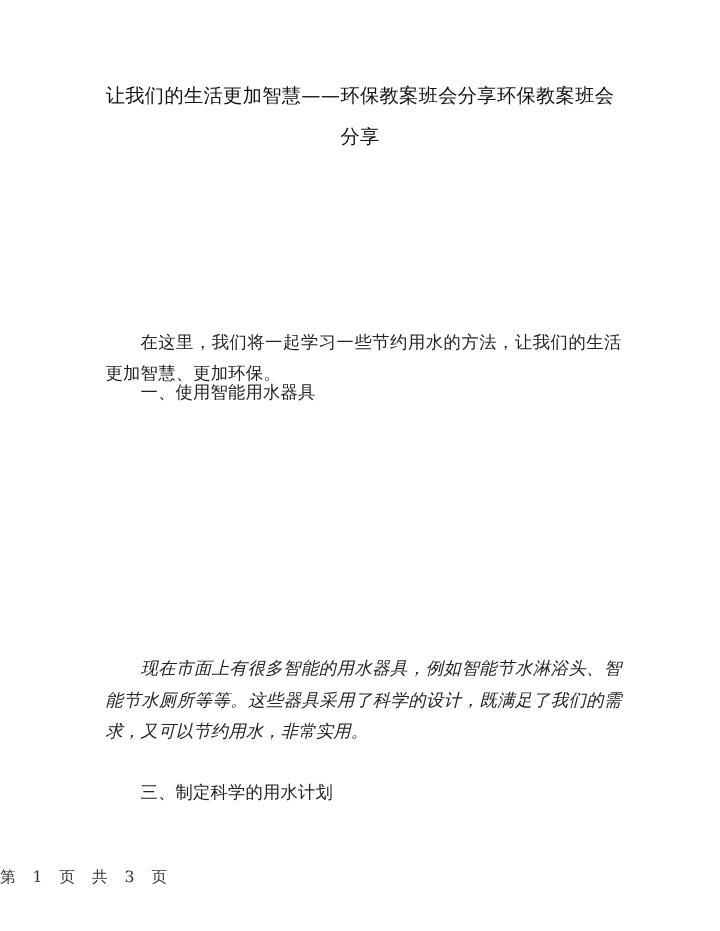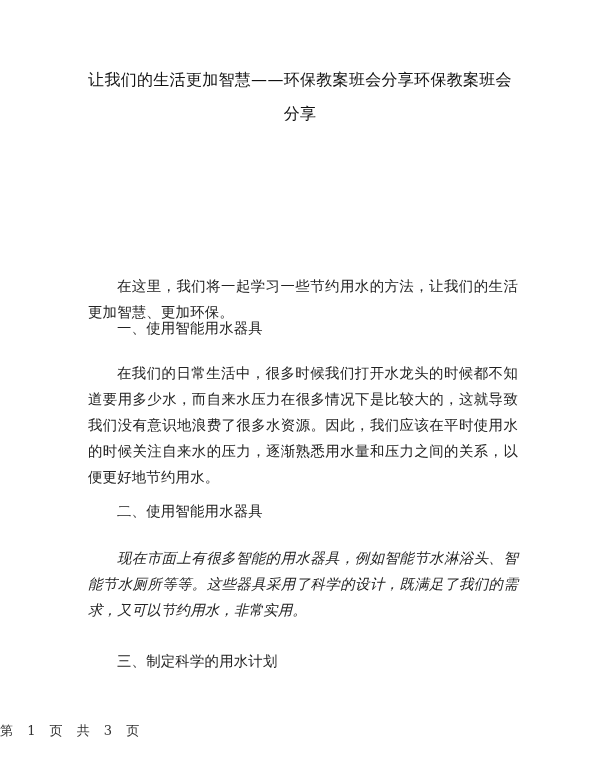--- a/index.html
+++ b/index.html
@@ -64,23 +64,21 @@
 
 <div class="page">
 
   <div class="title">让我们的生活更加智慧——环保教案班会分享环保教案班会分享</div>
 
 
   <p class="body-text para" style="top:230px;margin-top:43px;">在这里，我们将一起学习一些节约用水的方法，让我们的生活更加智慧、更加环保。</p>
 
   <p class="body-text heading" style="top:315px;">一、使用智能用水器具</p>
 
-  <p class="body-text para" style="top:360px;">在我们的日常生活中，很多时候我们打开水龙头的时候都不知道要用多少水，而自来水压力在很多情况下是比较大的，这就导致我们没有意识地浪费了很多水资源。因此，我们应该在平时使用水的时候关注自来水的压力，逐渐熟悉用水量和压力之间的关系，以便更好地节约用水。</p>
 
-  <p class="body-text heading" style="top:498px;">二、使用智能用水器具</p>
 
   <p class="body-text para" style="top:545px;font-style:italic;">现在市面上有很多智能的用水器具，例如智能节水淋浴头、智能节水厕所等等。这些器具采用了科学的设计，既满足了我们的需求，又可以节约用水，非常实用。</p>
 
   <p class="body-text heading" style="top:648px;">三、制定科学的用水计划</p>
 
   <div class="footer">第 1 页 共 3 页</div>
 
 </div>
 
 </body></html>

